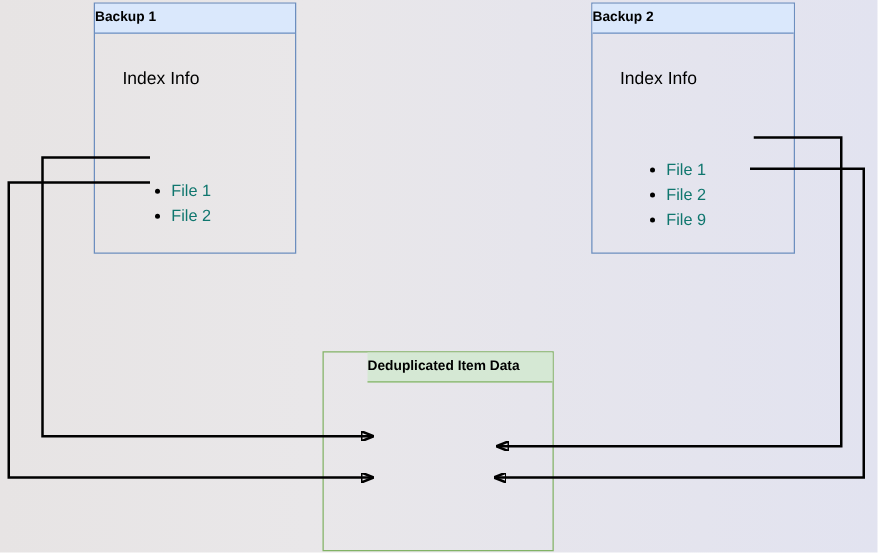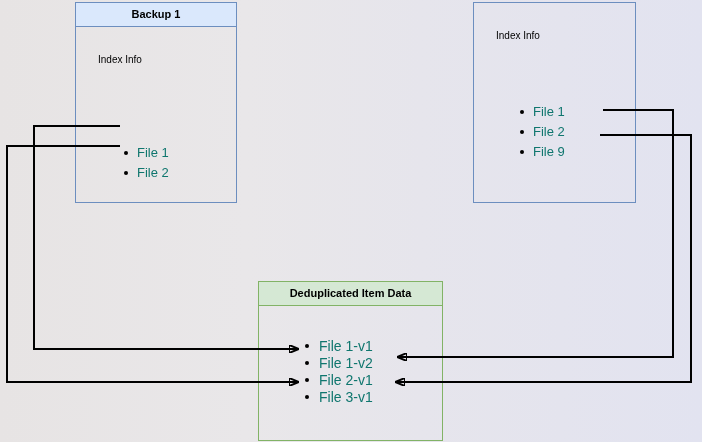--- a/index.html
+++ b/index.html
@@ -24,40 +24,39 @@
     border: 1px solid #6c8ebf;
     background: transparent;
   }
   .box.green {
     border-color: #82b366;
   }
   .box-title {
     box-sizing: border-box;
     height: 24px;
     line-height: 22px;
-    text-align: center;
     font-size: 11px;
     font-weight: bold;
     color: #000000;
     background: #dae8fc;
     border-bottom: 1px solid #6c8ebf;
   }
   .box.green .box-title {
     background: #d5e8d4;
     border-bottom-color: #82b366;
   }
   .box-body {
     position: relative;
     height: calc(100% - 24px);
   }
   .index-label {
     position: absolute;
     left: 22px;
     top: 27px;
-    font-size: 10px;
+    font-size: 14px;
     color: #000;
     white-space: nowrap;
   }
   .file-list {
     position: absolute;
     margin: 0;
     padding: 0;
     list-style: none;
   }
   .file-list li {
@@ -107,40 +106,33 @@
     <div class="box-body">
       <div class="index-label">Index Info</div>
       <ul class="file-list" id="b1-list">
         <li>File 1</li>
         <li>File 2</li>
       </ul>
     </div>
   </div>
 
   <div class="box" id="backup2" style="left:473px; top:2px; width:163px; height:201px;">
+    <div class="box-title">Backup 2</div>
     <div class="box-body">
       <div class="index-label">Index Info</div>
       <ul class="file-list" id="b2-list">
         <li>File 1</li>
         <li>File 2</li>
         <li>File 9</li>
       </ul>
     </div>
   </div>
 
-  <div class="box green" id="dedup" style="left:258px; top:281px; width:185px; height:160px;">
+  <div class="box green" id="dedup" style="left:258px; top:281px; width:185px; height:160px;padding-left:35px;">
     <div class="box-title">Deduplicated Item Data</div>
-    <div class="box-body">
-      <ul class="file-list" id="dd-list">
-        <li>File 1-v1</li>
-        <li>File 1-v2</li>
-        <li>File 2-v1</li>
-        <li>File 3-v1</li>
-      </ul>
-    </div>
   </div>
 
   <svg class="wires" viewBox="0 0 702 442">
     <defs>
       <marker id="arrowR" markerWidth="10" markerHeight="8" refX="9" refY="4" orient="auto" markerUnits="userSpaceOnUse">
         <path d="M0,0 L10,4 L0,8 z" fill="#000000" stroke="none"></path>
       </marker>
       <marker id="arrowL" markerWidth="10" markerHeight="8" refX="9" refY="4" orient="auto" markerUnits="userSpaceOnUse">
         <path d="M0,0 L10,4 L0,8 z" fill="#000000" stroke="none"></path>
       </marker>

